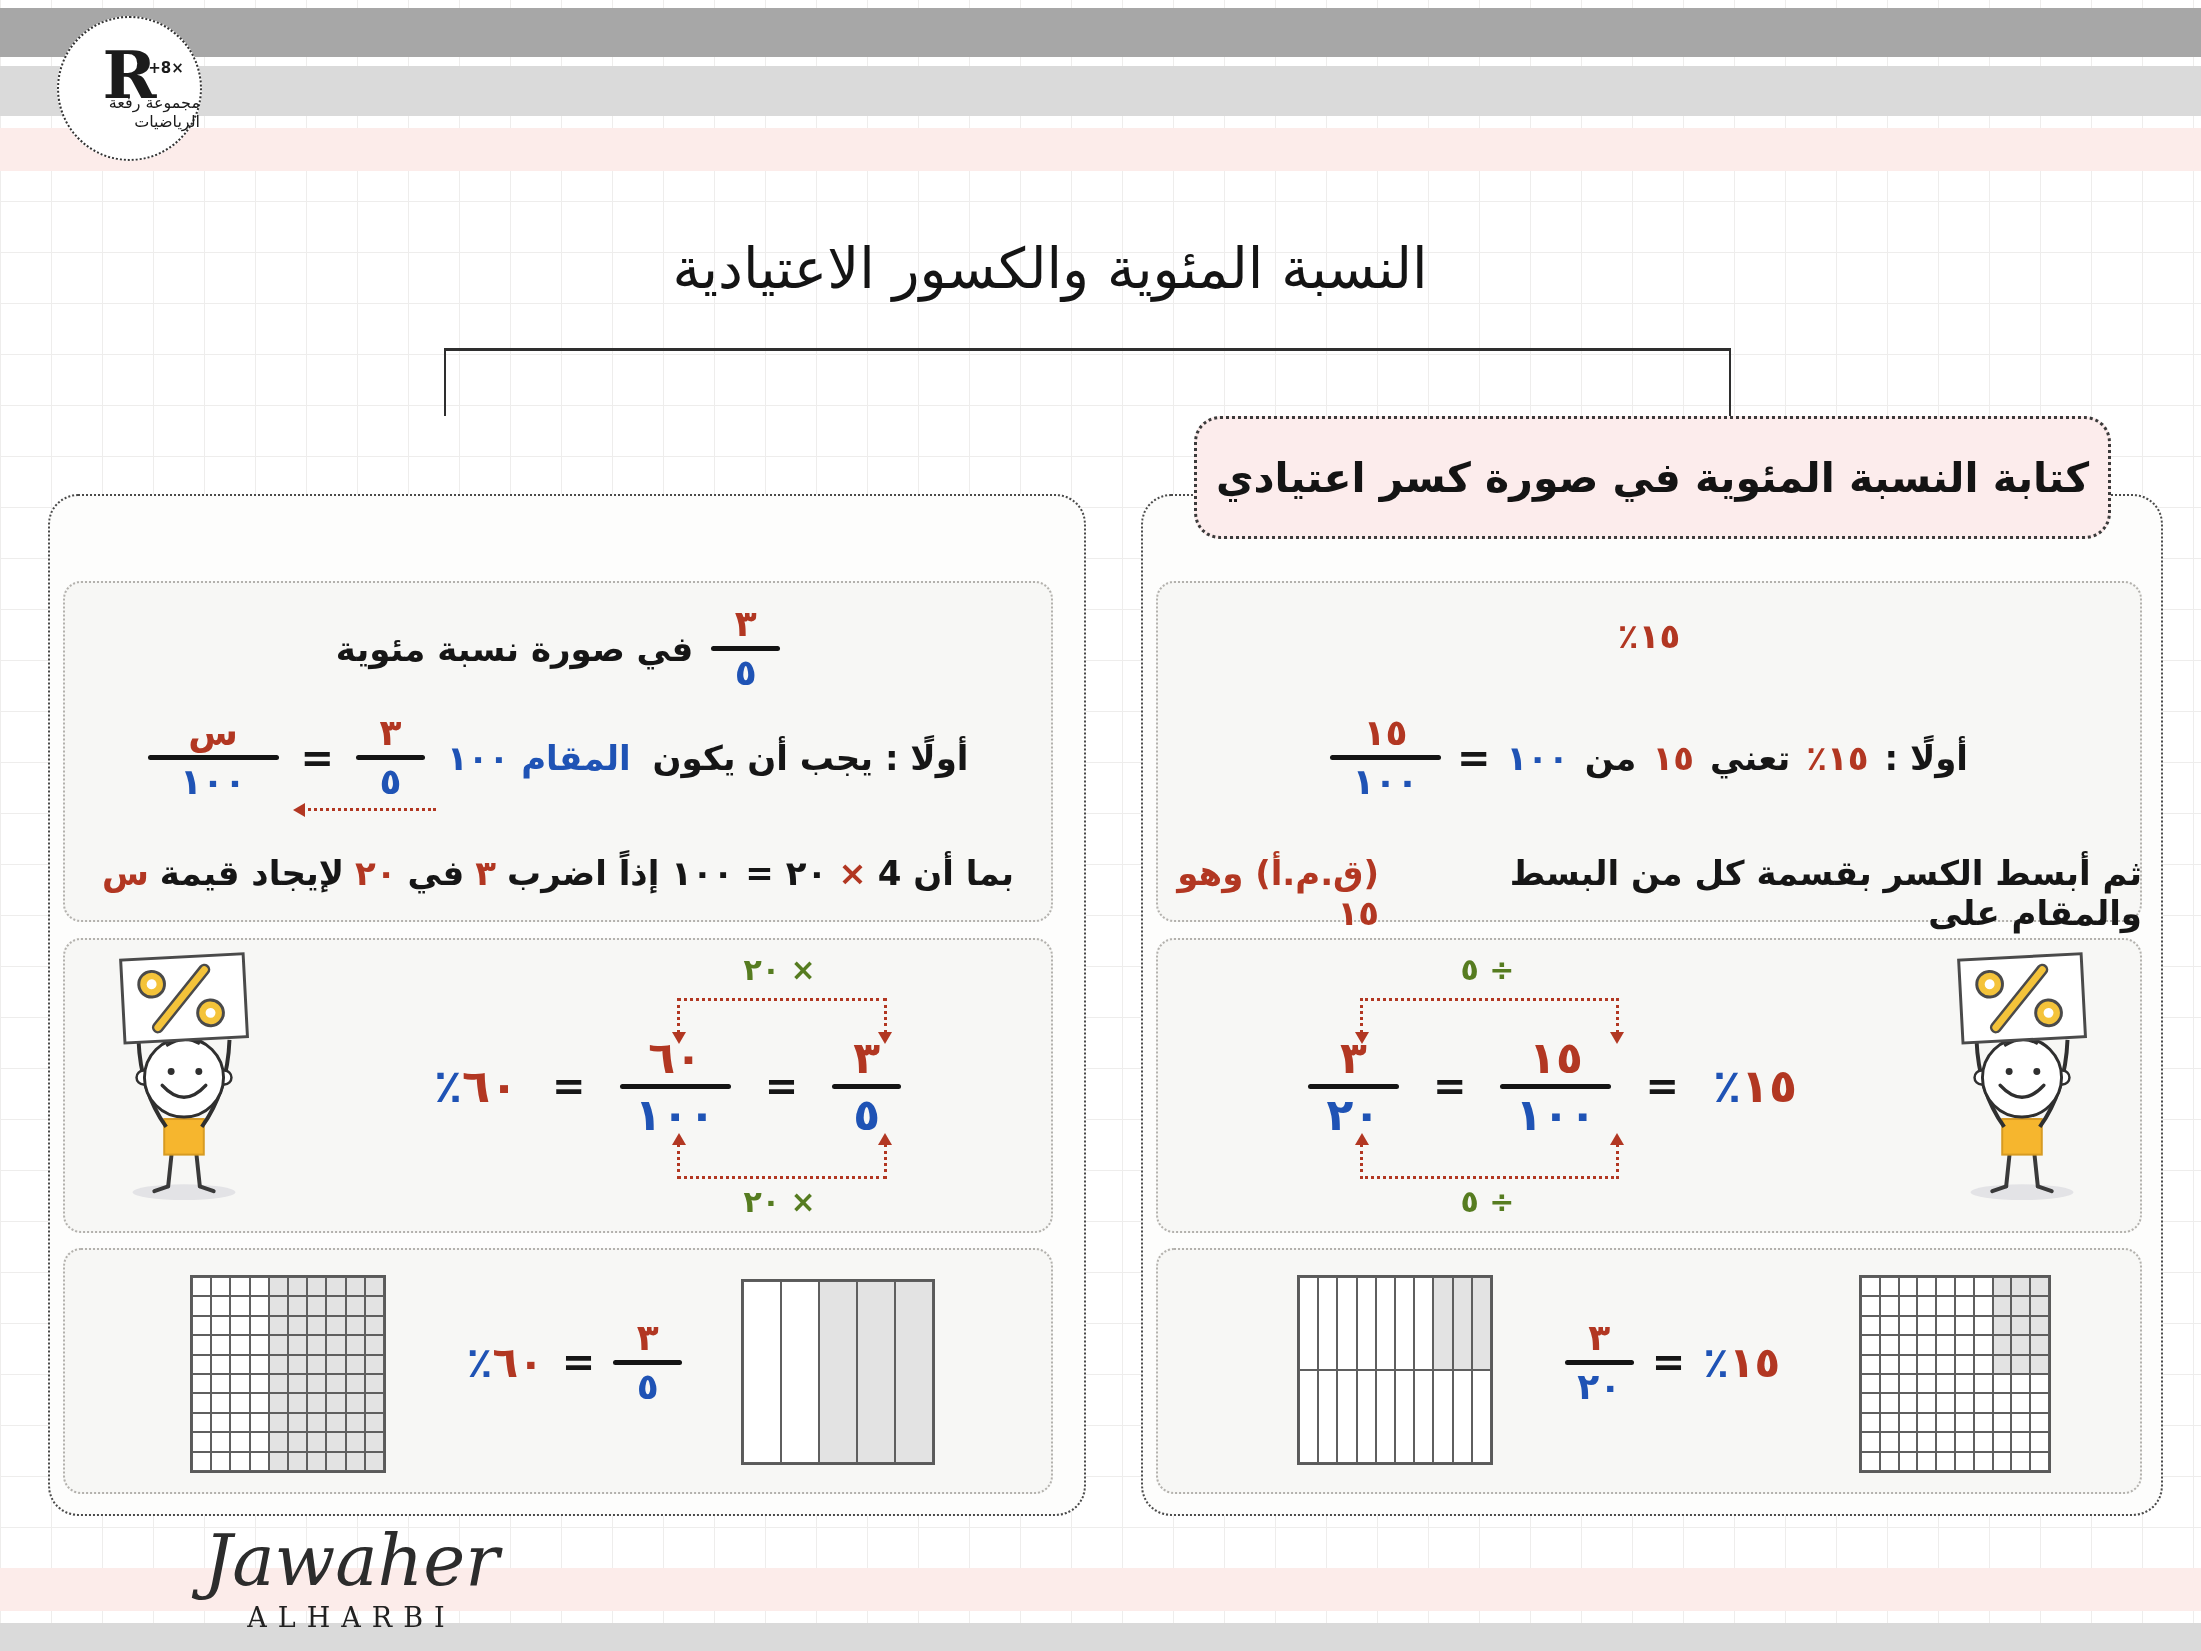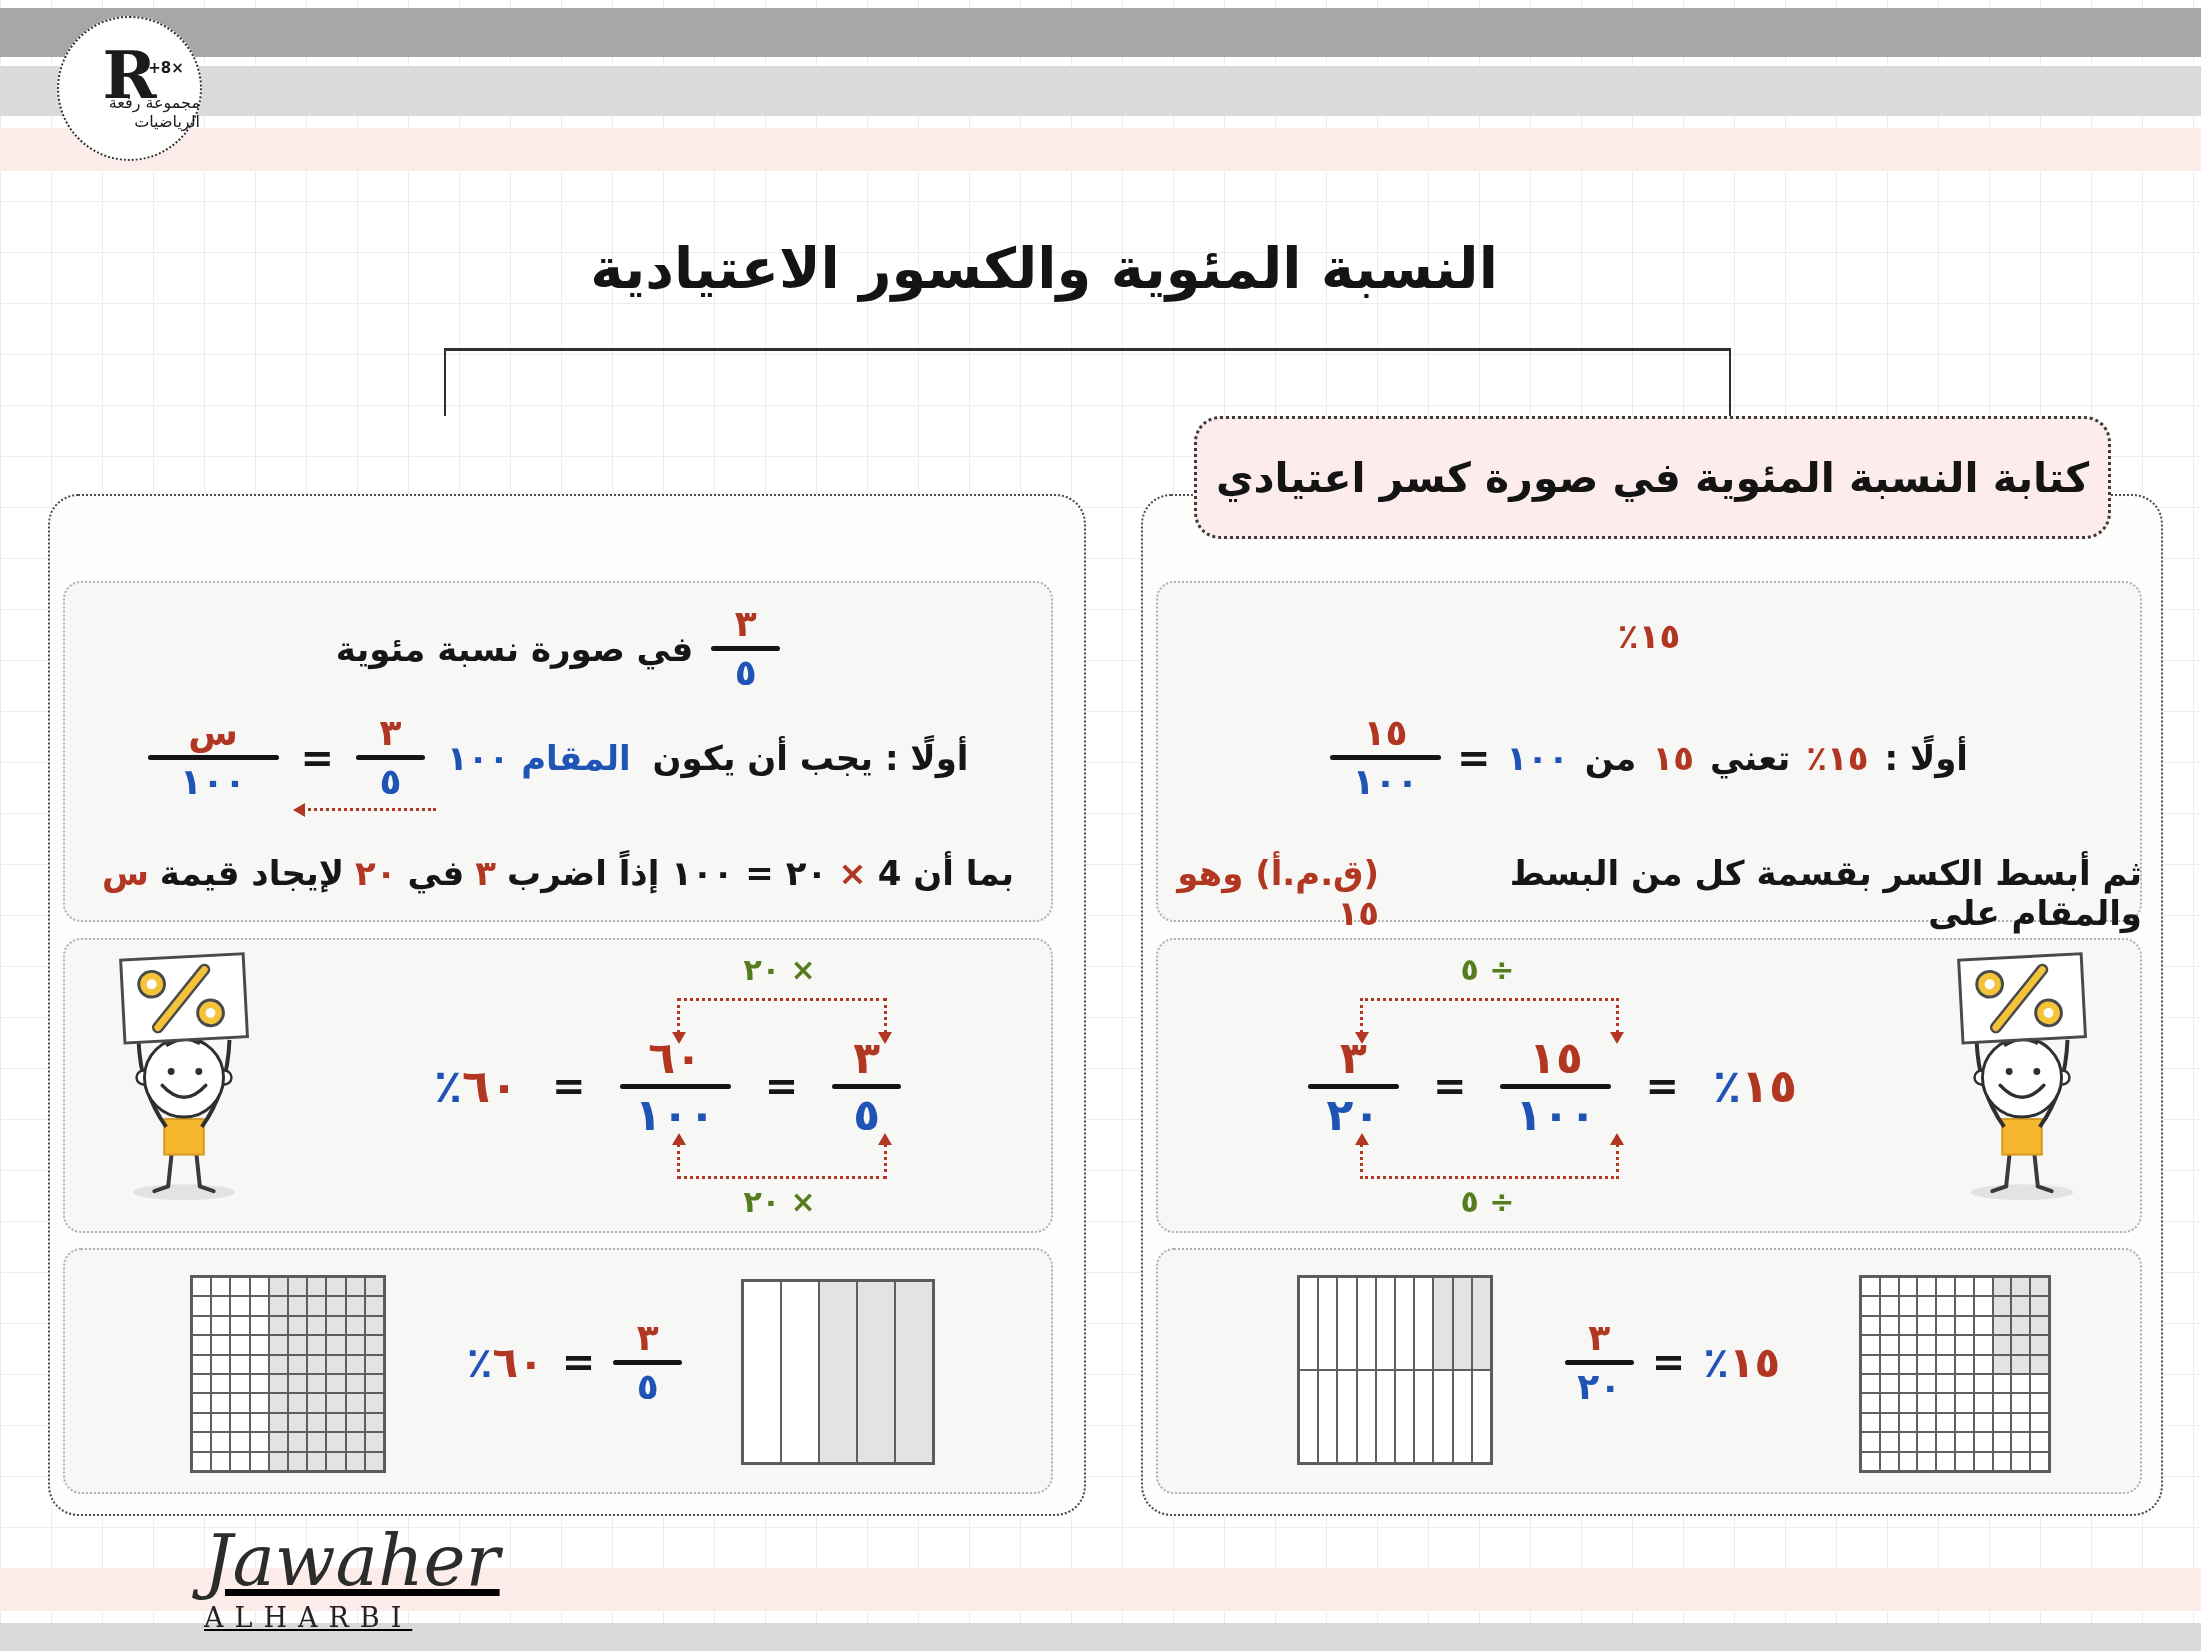--- a/index.html
+++ b/index.html
@@ -19,21 +19,21 @@
   .stripe-gray-b{top:1623px;height:29px;background:#dadada;}
   
   .logo{left:57px;top:16px;width:141px;height:141px;border-radius:50%;background:#fff;
         border:2px dotted #333;display:flex;flex-direction:column;align-items:center;
         justify-content:center;z-index:5;}
   .logo-r{font-family:"DejaVu Serif","Liberation Serif",serif;font-size:65px;font-weight:700;
           color:#1b1b1b;line-height:0.9;}
   .logo-sym{font-size:15px;color:#1b1b1b;font-weight:700;margin-top:-46px;margin-left:73px;}
   .logo-cap{font-size:16px;color:#1b1b1b;margin-top:16px;direction:rtl;}
   
-  .title{left:0;top:236px;width:2088px;text-align:center;font-size:56px;font-weight:700;
+  .title{left:6px;top:236px;width:2088px;text-align:center;font-size:56px;font-weight:400;
          color:#141414;direction:rtl;}
   .t-bracket{left:444px;top:348px;width:1283px;height:65px;
              border-top:3px solid #2e2e2e;border-left:2px solid #2e2e2e;border-right:2px solid #2e2e2e;}
   
   .container{top:494px;height:1018px;background:#fdfdfc;border:2px dotted #4a4a4a;border-radius:30px;}
   .container.left{left:48px;width:1034px;}
   .container.right{left:1141px;width:1018px;}
   .sec-header{top:416px;height:123px;background:#fcecec;border:3px dotted #3a3a3a;border-radius:26px;
               display:flex;align-items:center;justify-content:center;font-size:41px;font-weight:700;
               color:#141414;direction:rtl;z-index:6;box-sizing:border-box;}
@@ -68,21 +68,21 @@
   .brk-bot::before{left:-8px;} .brk-bot::after{right:-8px;}
   .mul-label{direction:rtl;font-size:30px;font-weight:700;color:#567c20;text-align:center;}
   .arrow-left{border-top:3px dotted #b23722;}
   .arrow-left::before{content:"";position:absolute;left:-4px;top:-8px;
       border-top:7px solid transparent;border-bottom:7px solid transparent;border-right:12px solid #b23722;}
   
   .vgrid{display:grid;border:2px solid #5a5a5a;background:#fff;}
   .vgrid .cell{border:1px solid #5f5f5f;background:#fff;}
   .vgrid .cell.shaded{background:#e3e3e3;}
   
-  .sig{left:204px;top:1525px;width:327px;z-index:6;text-decoration:underline;}
+  .sig{left:188px;top:1525px;width:327px;text-align:center;z-index:6;}
   .sig-name{font-family:"DejaVu Serif","Liberation Serif",serif;font-style:italic;font-size:71px;
             color:#2c2c2c;line-height:1.0;}
   .sig-last{font-family:"DejaVu Serif","Liberation Serif",serif;font-size:27px;color:#222;
             letter-spacing:11px;margin-top:6px;}
 </style>
 </head>
 <body>
 
 <div class="page">
 

